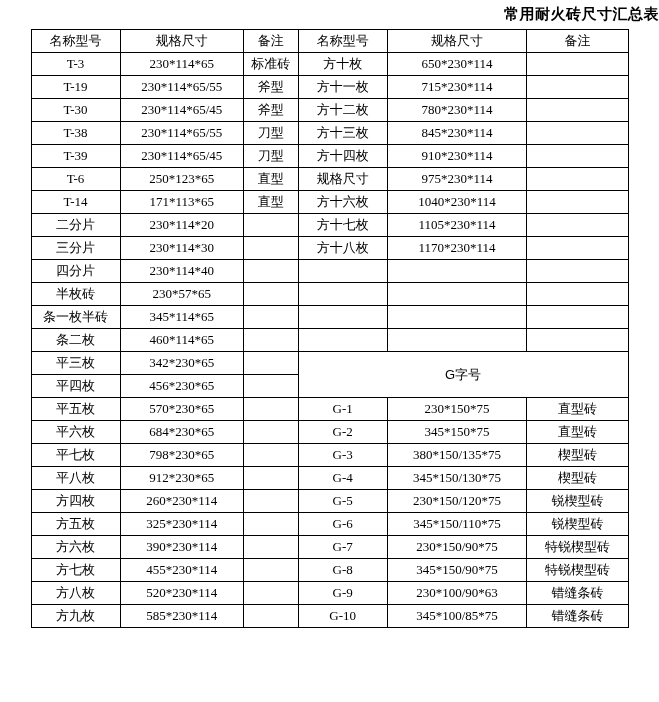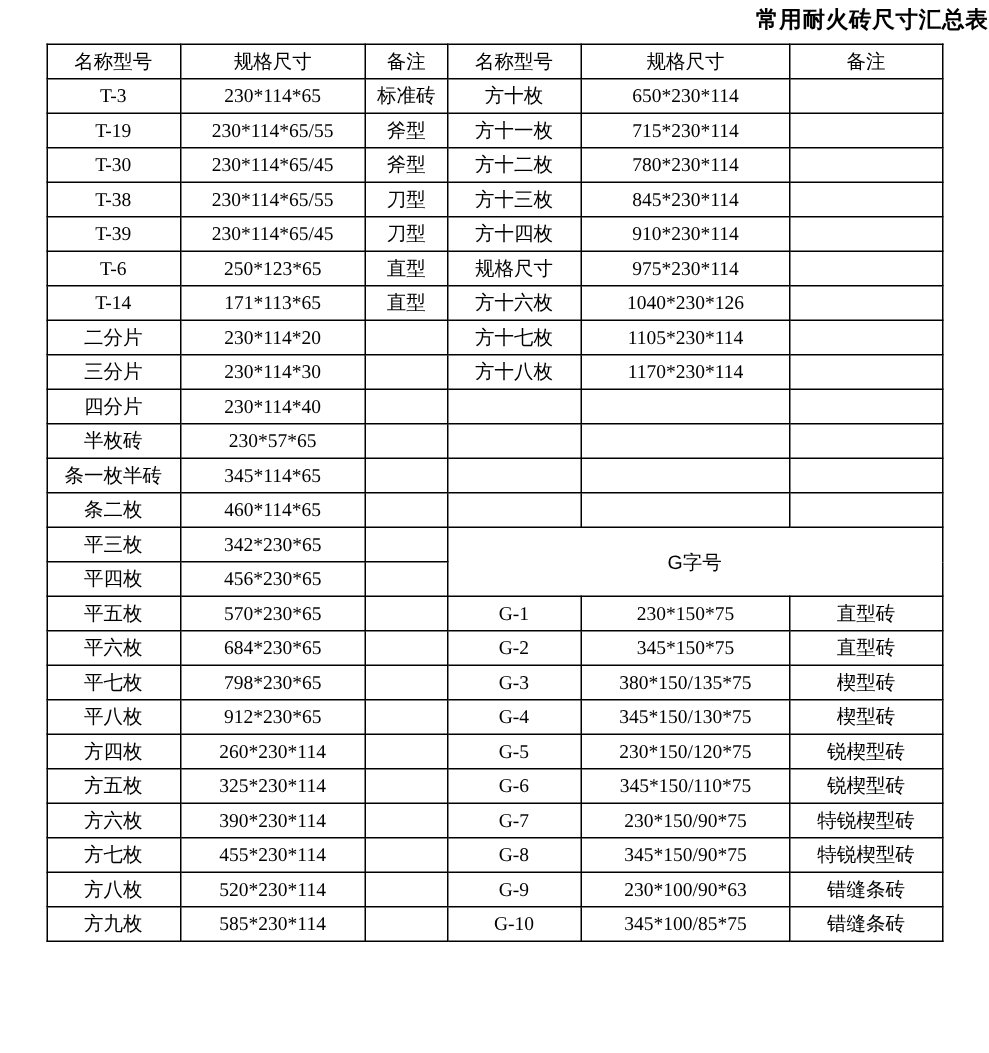--- a/index.html
+++ b/index.html
@@ -134,21 +134,21 @@
           <td>直型</td>
           <td>规格尺寸</td>
           <td>975*230*114</td>
           <td class="empty"></td>
         </tr>
         <tr>
           <td>T-14</td>
           <td>171*113*65</td>
           <td>直型</td>
           <td>方十六枚</td>
-          <td>1040*230*126</td>
+          <td>1040*230*114</td>
           <td class="empty"></td>
         </tr>
         <tr>
           <td>二分片</td>
           <td>230*114*20</td>
           <td class="empty"></td>
           <td>方十七枚</td>
           <td>1105*230*114</td>
           <td class="empty"></td>
         </tr>

